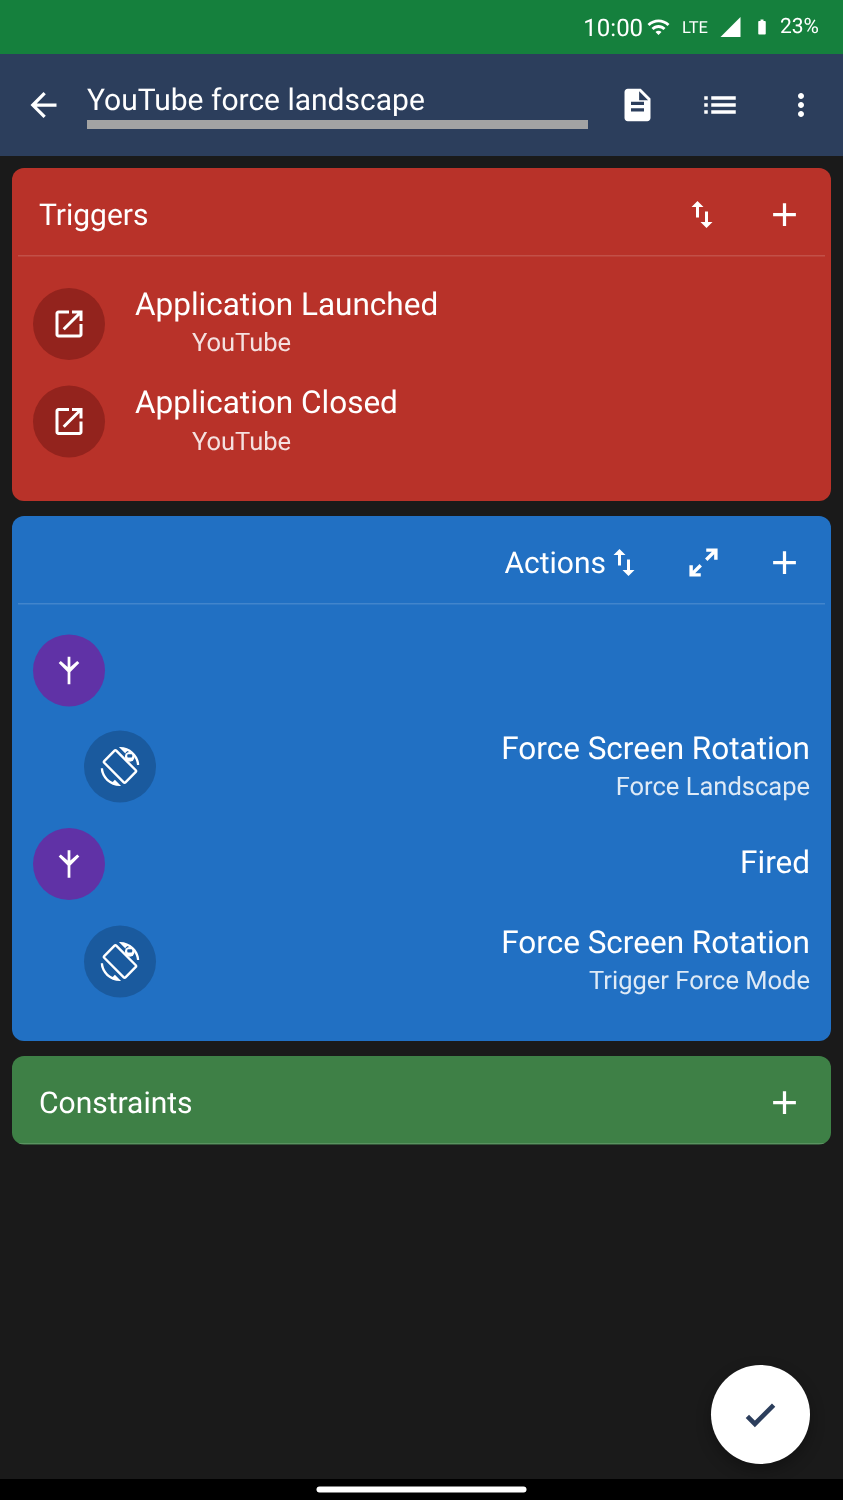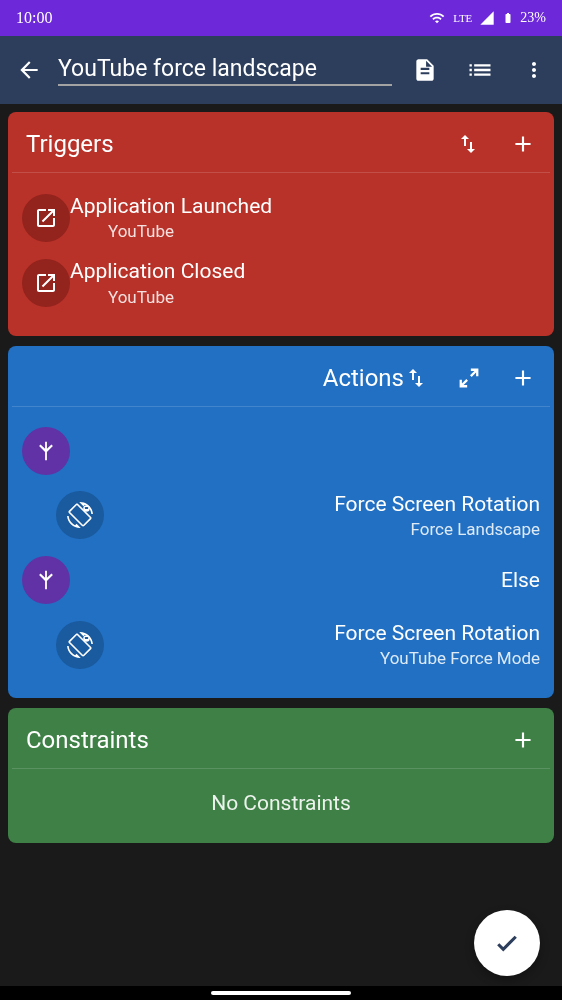--- a/index.html
+++ b/index.html
@@ -10,47 +10,46 @@
     body {
       width: 562px;
       height: 1000px;
       background: #1a1a1a;
       font-family: Roboto, -apple-system, sans-serif;
       overflow: hidden;
       position: relative;
     }
     .status-bar {
       height: 36px;
-      background: #6d28d9;
-      display: flex;
-      justify-content: space-between;
+      background: #15803d;
+      display: flex;
+      justify-content: flex-end;
       align-items: center;
       padding: 0 16px;
       color: white;
       font-size: 16px;
-      font-family: Liberation Serif, serif;
     }
     .status-right {
       display: flex;
       align-items: center;
       gap: 6px;
     }
     .app-bar {
       height: 68px;
       background: #2c3e5c;
       display: flex;
       align-items: center;
       padding: 0 16px;
       color: white;
       gap: 20px;
     }
     .app-bar-title {
-      font-size: 23px;
+      font-size: 20px;
       flex: 1;
-      border-bottom: 2px solid #a3a3a3;
+      border-bottom: 6px solid #a3a3a3;
       padding-bottom: 2px;
       margin-left: -4px;
     }
     .app-bar-icons {
       display: flex;
       align-items: center;
       gap: 28px;
     }
     .icon-btn {
       display: flex;
@@ -78,40 +77,40 @@
     }
     .card-green {
       background: #3e8046;
     }
     .section-header {
       display: flex;
       align-items: center;
       padding: 18px 18px 14px;
     }
     .section-title {
-      font-size: 24px;
+      font-size: 20px;
       flex: 1;
     }
     .section-icons {
       display: flex;
       align-items: center;
       gap: 30px;
     }
     .divider {
       height: 1px;
       background: rgba(255,255,255,0.15);
       margin: 0 4px;
     }
     .items {
       padding: 12px 14px 20px;
     }
     .item {
       display: flex;
       align-items: center;
-      gap: 0;
+      gap: 20px;
       padding: 8px 0;
     }
     .item.indented {
       margin-left: 34px;
     }
     .item-icon {
       width: 48px;
       height: 48px;
       border-radius: 50%;
       display: flex;
@@ -316,52 +315,51 @@
           <div class="item-subtitle">Force Landscape</div>
         </div>
       </div>
       <div class="item">
         <div class="item-icon purple">
           <svg width="22" height="22" viewBox="0 0 24 24" fill="white">
               <path d="M11 2v7.5L6 5 4.5 6.5 11 13v9h2v-9l6.5-6.5L18 5l-5 4.5V2h-2z"></path>
             </svg>
         </div>
         <div class="item-text">
-          <div class="item-title">Else</div>
+          <div class="item-title">Fired</div>
         </div>
       </div>
       <div class="item indented">
         <div class="item-icon blue">
           <svg width="26" height="26" viewBox="0 0 24 24" fill="white">
               <path d="M16.48 2.52c3.27 1.55 5.61 4.72 5.96 8.48h1.5C23.44 4.84 18.29 0 12 0l-.66.03 3.81 3.81 1.33-1.32zm-6.25-.77c-.59-.59-1.54-.59-2.12 0L1.75 8.11c-.59.59-.59 1.54 0 2.12l12.02 12.02c.59.59 1.54.59 2.12 0l6.36-6.36c.59-.59.59-1.54 0-2.12L10.23 1.75zm4.6 19.44L2.81 9.17l6.36-6.36 12.02 12.02-6.36 6.36zm-7.31.29C4.25 19.94 1.91 16.76 1.55 13H.05C.56 19.16 5.71 24 12 24l.66-.03-3.81-3.81-1.33 1.32z"></path>
               <circle cx="18" cy="6" r="3" fill="white"></circle>
               <rect x="16.5" y="4.5" width="3" height="2" rx="0.5" fill="#1a5a9e"></rect>
             </svg>
         </div>
         <div class="item-text">
           <div class="item-title">Force Screen Rotation</div>
-          <div class="item-subtitle">YouTube Force Mode</div>
+          <div class="item-subtitle">Trigger Force Mode</div>
         </div>
       </div>
     </div>
   </div>
 
   <div class="card card-green">
     <div class="section-header">
       <div class="section-title">Constraints</div>
       <div class="section-icons">
         <div class="icon-btn">
           <svg width="26" height="26" viewBox="0 0 24 24" fill="white">
               <path d="M19 13h-6v6h-2v-6H5v-2h6V5h2v6h6v2z"></path>
             </svg>
         </div>
       </div>
     </div>
     <div class="divider"></div>
-    <div class="no-constraints">No Constraints</div>
   </div>
 </div>
 
 <div class="fab">
   <svg width="30" height="30" viewBox="0 0 24 24" fill="none" stroke="#2c3e5c" stroke-width="2.5">
       <path d="M5 13l4 4L19 7"></path>
     </svg>
 </div>
 
 <div class="nav-bar">

